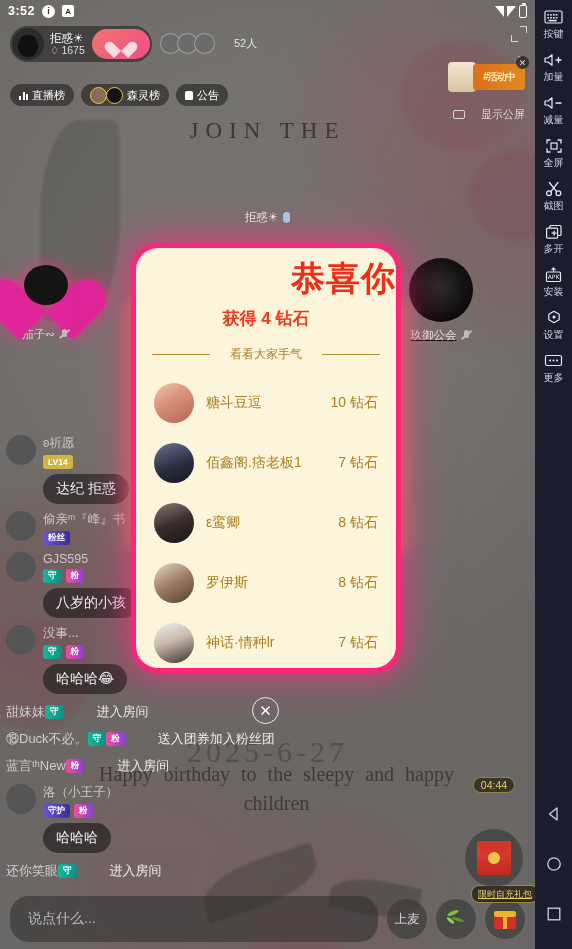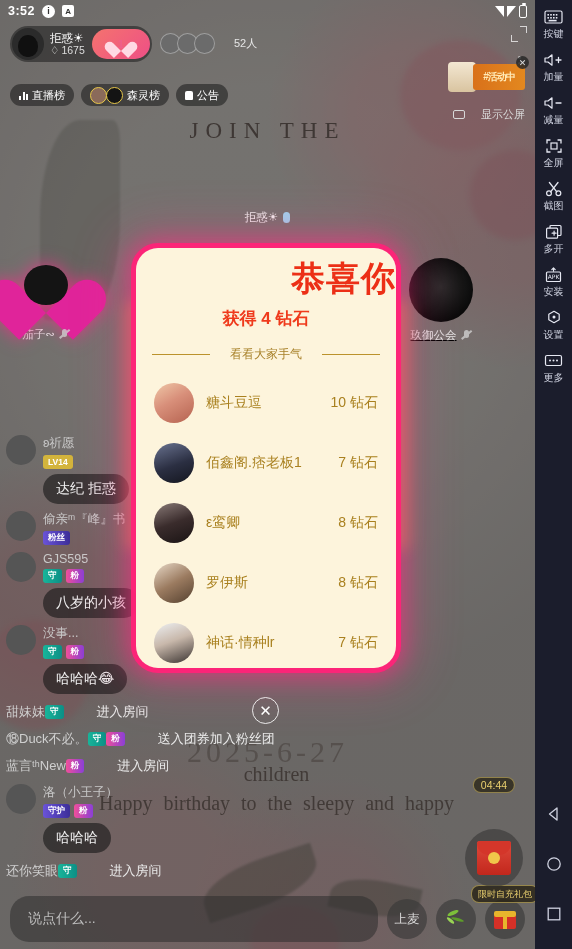--- a/index.html
+++ b/index.html
@@ -156,21 +156,21 @@
   .dragonfly i:nth-child(2){left:6px;top:8px;width:13px;height:3px;transform:rotate(15deg);background:#5e9c2a;}
   .dragonfly i:nth-child(3){left:1px;top:9px;width:9px;height:3px;transform:rotate(40deg);background:#9ad455;}
   .giftbox{width:22px;height:20px;position:relative;}
   .giftbox i{position:absolute;}
   .giftbox i:nth-child(1){left:0;top:5px;width:22px;height:15px;background:#d53027;border-radius:2px;}
   .giftbox i:nth-child(2){left:0;top:2px;width:22px;height:6px;background:#e8b52c;border-radius:2px;}
   .giftbox i:nth-child(3){left:9px;top:2px;width:4px;height:18px;background:#e8b52c;}
   #gift-timer { position:absolute; top:-52px; left:50%; transform:translateX(-50%);
       background:rgba(40,35,20,.75); color:#e9cf6e; font-size:10.5px; border-radius:9px; padding:1px 7px; border:1px solid rgba(233,207,110,.5);}
   #gift-label { position:absolute; top:-14px; left:50%; transform:translateX(-50%); white-space:nowrap;
-      background:rgba(40,35,20,.8); color:#e9cf6e; font-size:9px; border-radius:8px; padding:1.5px 6px; border:1px solid rgba(233,207,110,.55);}
+      background:rgba(40,35,20,.8); color:#e9cf6e; font-size:9px; border-radius:8px; padding:1.5px 6px; border:1px solid rgba(233,207,110,.55);text-decoration:underline;}
   #redenvelope { position:absolute; right:12px; bottom:62px; width:58px;height:58px;border-radius:50%;
      background:rgba(50,50,50,.55); z-index:58; display:flex;align-items:center;justify-content:center;}
   .envelope{width:34px;height:34px;background:linear-gradient(#e04a3c,#c2271c);border-radius:3px;position:relative;}
   .envelope:before{content:"";position:absolute;left:0;top:0;width:34px;height:14px;border-radius:3px 3px 14px 14px;background:#d4362a;}
   .envelope:after{content:"";position:absolute;left:11px;top:11px;width:12px;height:12px;border-radius:50%;background:#f0c64a;}
 
   
   #modal-wrap { position:absolute; left:0; top:0; width:535px; height:949px; z-index:70; pointer-events:none;}
   #modal { position:absolute; left:136px; top:248px; width:260px; height:420px;
      border-radius:22px; background:#fdf4dc; pointer-events:auto;
@@ -222,22 +222,22 @@
     <div class="leaf" style="left:200px;top:860px;width:120px;height:46px;transform:rotate(-18deg);"></div>
     <div class="leaf" style="left:330px;top:880px;width:90px;height:36px;transform:rotate(12deg);"></div>
     <div class="leaf" style="left:40px;top:120px;width:80px;height:200px;border-radius:50% 10% 50% 10%;background:rgba(70,80,60,.18);"></div>
     <div class="petal" style="left:400px;top:40px;width:120px;height:110px;background:rgba(245,170,180,.55);"></div>
     <div class="petal" style="left:470px;top:150px;width:90px;height:90px;background:rgba(238,155,170,.45);"></div>
     <div class="petal" style="left:-20px;top:620px;width:110px;height:110px;background:rgba(235,150,160,.40);"></div>
     <div class="petal" style="left:250px;top:905px;width:90px;height:70px;background:rgba(240,160,170,.45);"></div>
 
     <div id="bigdate">2025-6-27</div>
     <div id="bigwish">
+      <div>Happy  birthday  to  the  sleepy  and  happy</div>
       <div>children</div>
-      <div>Happy  birthday  to  the  sleepy  and  happy</div>
     </div>
 
     <div id="centerart">
       <div id="jointhe">JOIN              THE</div>
       <div id="host-sub">
         <span>拒惑☀</span>
         <span class="mic-ic"></span>
       </div>
     </div>
 

